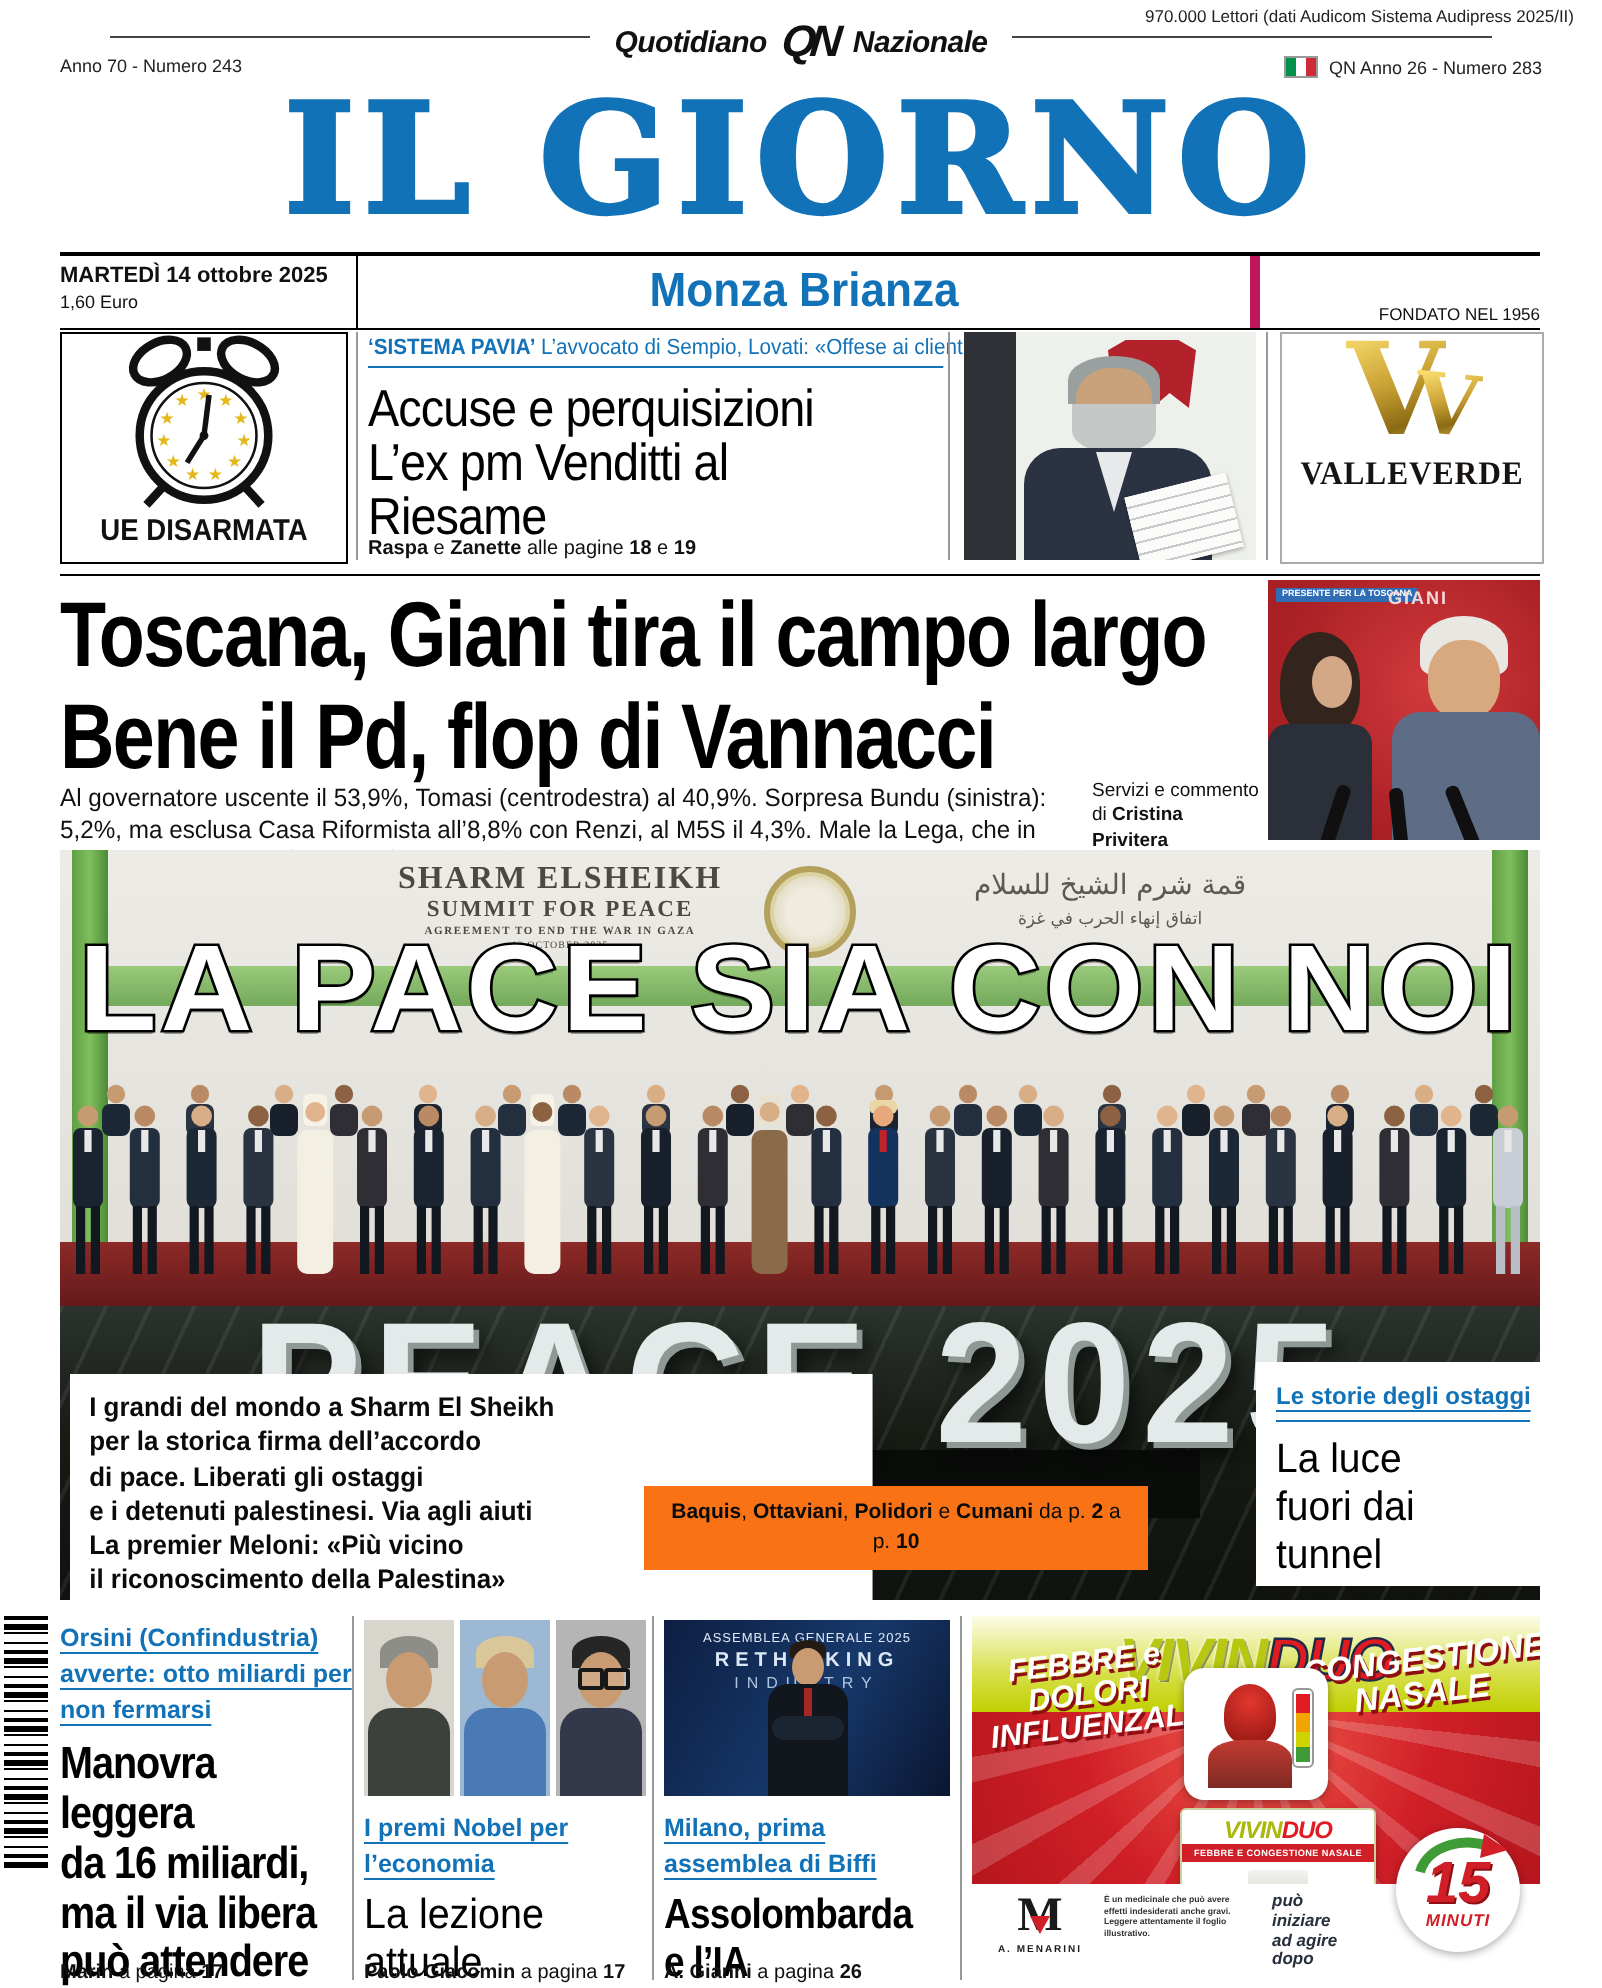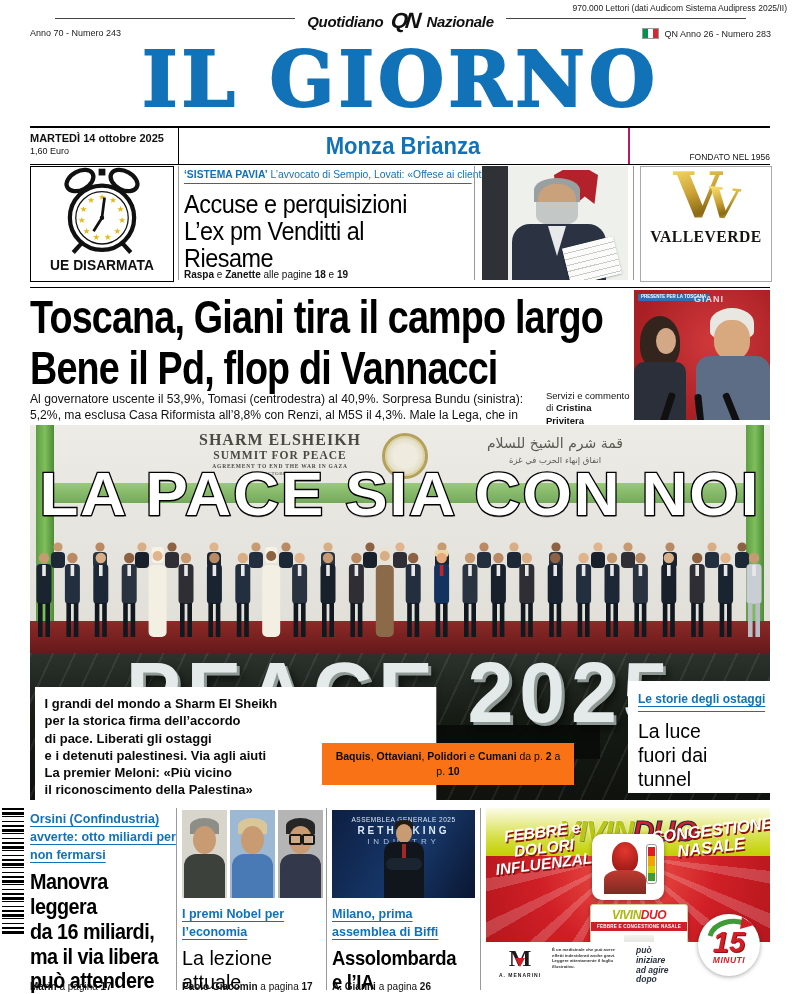--- a/index.html
+++ b/index.html
@@ -26,21 +26,21 @@
   
   .masthead{top:42px;left:0;width:100%;text-align:center;font-family:"DejaVu Serif","Liberation Serif",serif;
     font-weight:700;font-size:76px;line-height:1;color:#1272b8;letter-spacing:4px;
     -webkit-text-stroke:2px #1272b8;}
 
   
   .datebar{top:126px;left:30px;width:740px;height:36px;border-top:2px solid #000;border-bottom:1px solid #000;display:flex;}
   .datebar .c1{width:148px;padding-top:4px;}
   .datebar .c1 .d{font-weight:700;font-size:11px;}
   .datebar .c1 .p{font-size:9px;margin-top:2px;}
-  .datebar .c2{flex:1;border-left:1px solid #000;border-right:2px solid #be185d;display:flex;align-items:center;justify-content:center;}
+  .datebar .c2{flex:1;border-left:1px solid #000;border-right:5px solid #be185d;display:flex;align-items:center;justify-content:center;}
   .edition{color:#1272b8;font-weight:700;font-size:24px;transform:scaleX(.92);}
   .datebar .c3{width:140px;text-align:right;padding-top:23px;font-size:8.5px;line-height:1.5;}
 
   
   .row1{top:166px;left:30px;width:740px;height:116px;}
   .vignette{left:0;top:0;width:142px;height:114px;border:1.5px solid #000;text-align:center;}
   .vignette .cap{font-weight:700;font-size:15px;transform:scaleX(.92);margin-top:-3px;}
   .vr{width:1px;background:#999;top:0;height:114px;}
   .story1{left:154px;top:2px;width:288px;height:112px;}
   .kick1{font-size:11px;color:#1272b8;border-bottom:1px solid #1272b8;padding-bottom:3px;white-space:nowrap;transform:scaleX(.94);transform-origin:0 0;width:306px;}

